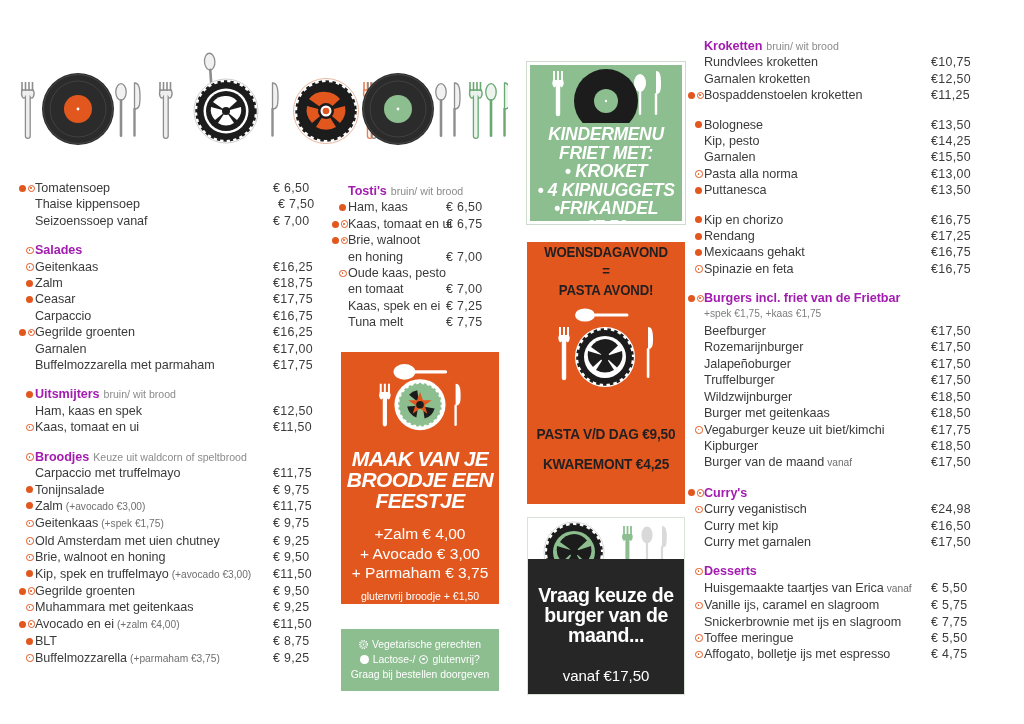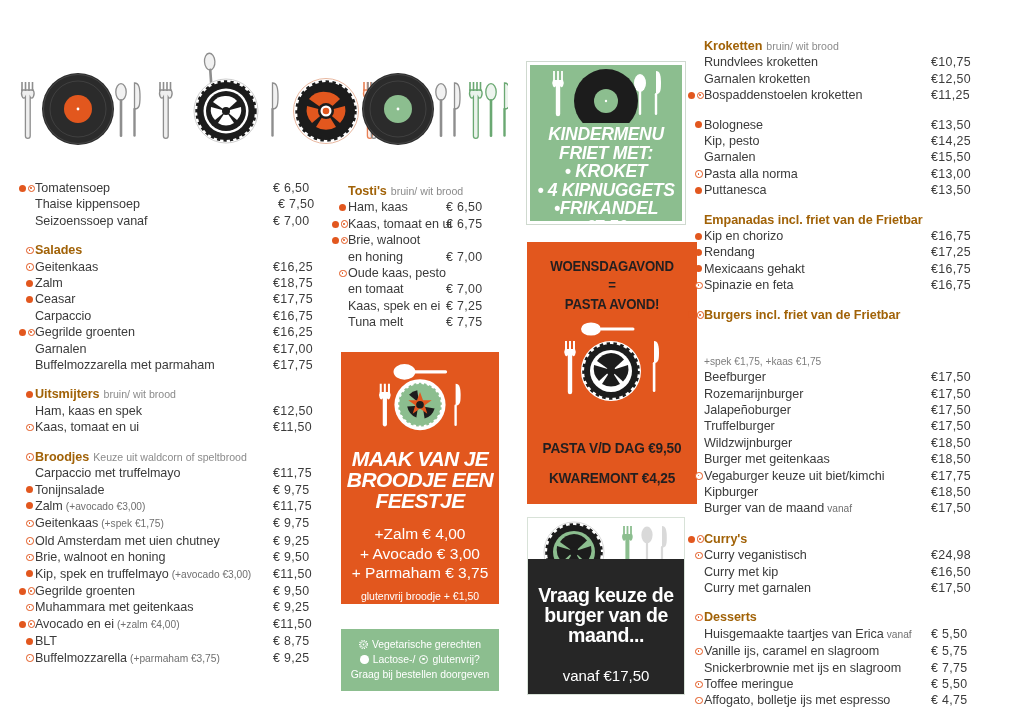--- a/index.html
+++ b/index.html
@@ -22,24 +22,24 @@
 
   .row {
     position: relative;
     display: flex;
     align-items: baseline;
     line-height: 16.4px;
     min-height: 16.4px;
     white-space: nowrap;
   }
   .nm { color: #3b3b3b; font-size: 12.6px; letter-spacing: -0.05px; }
-  .head .nm { font-weight: bold; color: #a16207; }
+  .head .nm { font-weight: bold; color: #a21caf; }
   .sub { color: #8b8b8b; font-size: 10.6px; font-weight: normal; margin-left: 4px; }
   .note { color: #6f6f6f; font-size: 10.2px; margin-left: 3px; }
-  .subline { color: #7d7d7d; font-size: 10.2px; line-height: 14px; margin-top: 32px; }
+  .subline { color: #7d7d7d; font-size: 10.2px; line-height: 14px; }
   .pr {
     position: absolute;
     color: #3b3b3b; font-size: 12.4px;
     letter-spacing: 0.35px;
     font-variant-numeric: tabular-nums;
   }
 
   
   .mk { position: absolute; top: 4.5px; display: flex; gap: 1.5px; align-items: center; }
   .dot-fill { width: 7px; height: 7px; border-radius: 50%; background: #E2571E; display: inline-block; }
@@ -547,21 +547,21 @@
     <div class="kinder-txt" style="margin-top:2px;">
       <div>KINDERMENU</div>
       <div>FRIET MET:</div>
       <div>• KROKET</div>
       <div>• 4 KIPNUGGETS</div>
       <div>•FRIKANDEL</div>
       <div>€7,50</div>
     </div>
   </div>
 
-  <div class="promo orange" style="left:527px; top:242px; width:170px; height:262px; padding-top:14px;">
+  <div class="promo orange" style="left:527px; top:242px; width:158px; height:262px; ">
     <div class="woe-top">
       <div>WOENSDAGAVOND</div>
       <div>=</div>
       <div>PASTA AVOND!</div>
     </div>
     <svg width="158" height="100" viewBox="0 0 158 100" style="display:block;margin:6px auto 0;">
       <g fill="#ffffff">
         <ellipse cx="58" cy="10" rx="10" ry="6.6"></ellipse>
         <path d="M68,10 h32" stroke="#fff" stroke-width="3" stroke-linecap="round"></path>
         <path d="M33,22 v9 M37,22 v9 M41,22 v9" stroke="#fff" stroke-width="2"></path>
@@ -672,23 +672,20 @@
         </div>
         <div class="row" style="padding-left:16px">
           <span class="mk" style="left:7px">
             <span class="dot-fill"></span>
           </span>
           <span class="nm">Puttanesca</span>
           <span class="pr" style="left:243px">€13,50</span>
         </div>
       </div>
       <div class="sec">
-        <div class="row head" style="padding-left:16px">
-          <span class="nm">Empanadas incl. friet van de Frietbar</span>
-        </div>
         <div class="row" style="padding-left:16px">
           <span class="mk" style="left:7px">
             <span class="dot-fill"></span>
           </span>
           <span class="nm">Kip en chorizo</span>
           <span class="pr" style="left:243px">€16,75</span>
         </div>
         <div class="row" style="padding-left:16px">
           <span class="mk" style="left:7px">
             <span class="dot-fill"></span>

